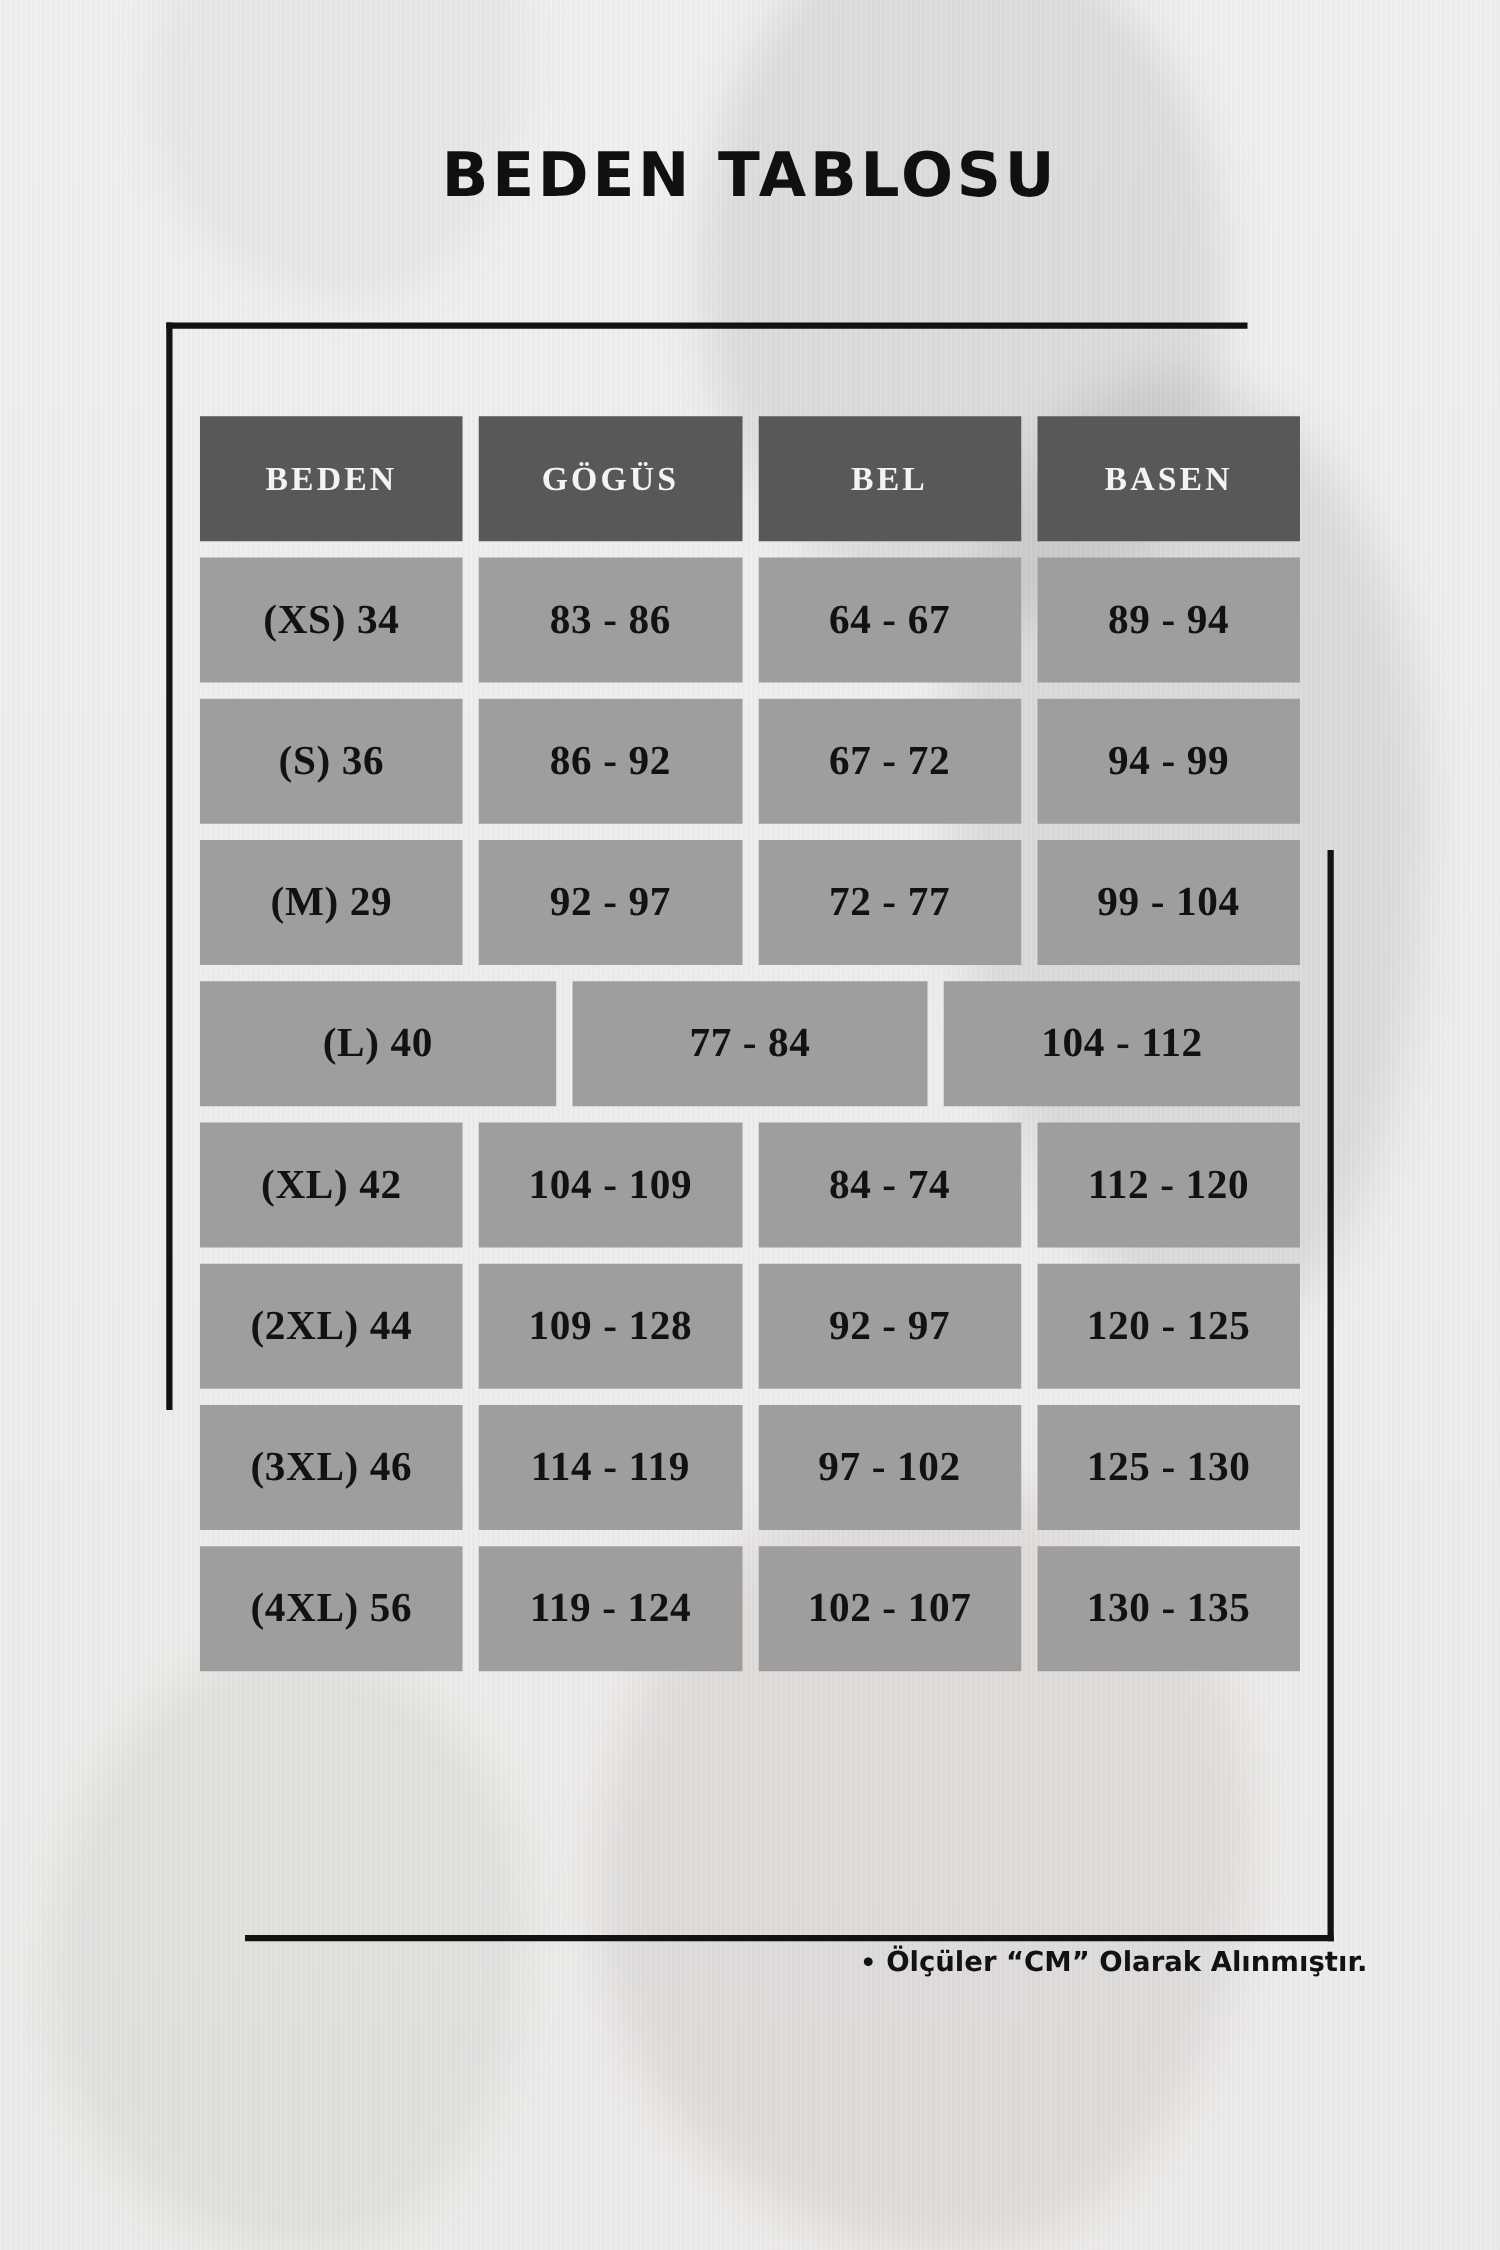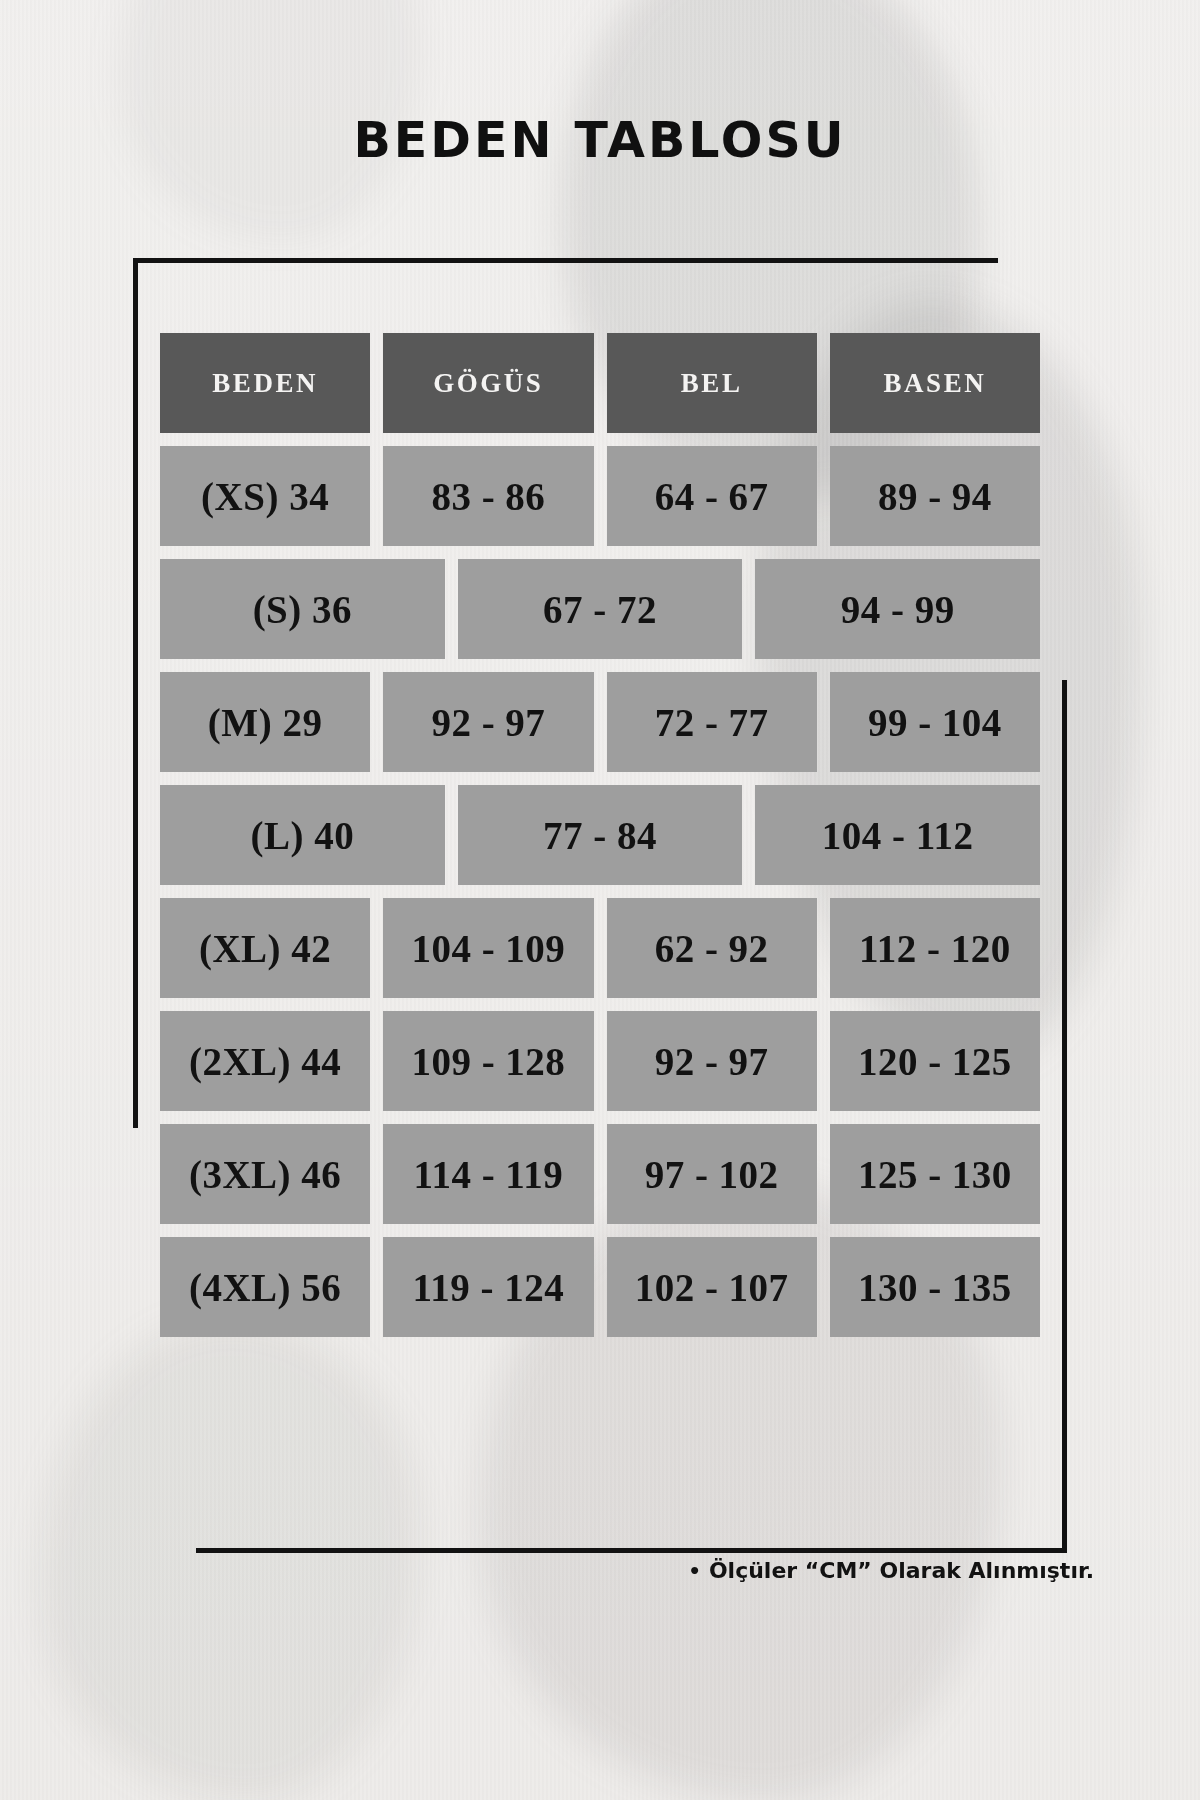--- a/index.html
+++ b/index.html
@@ -99,21 +99,21 @@
   .cell {
     flex: 1;
     height: 100px;
     display: flex;
     align-items: center;
     justify-content: center;
     background: #9e9e9e;
     color: #121212;
     font-family: "Liberation Serif", serif;
     font-weight: 700;
-    font-size: 39px;
+    font-size: 33px;
     letter-spacing: 0.5px;
   }
 
   .row.header .cell {
     background: #585858;
     color: #f4f3f2;
     height: 100px;
     font-size: 27px;
     letter-spacing: 2.5px;
   }
@@ -166,41 +166,42 @@
 
       <div class="row">
         <div class="cell">(XS) 34</div>
         <div class="cell">83 - 86</div>
         <div class="cell">64 - 67</div>
         <div class="cell">89 - 94</div>
       </div>
 
       <div class="row">
         <div class="cell">(S) 36</div>
+        <div class="cell">86 - 92</div>
         <div class="cell">67 - 72</div>
         <div class="cell">94 - 99</div>
       </div>
 
       <div class="row">
         <div class="cell">(M) 29</div>
         <div class="cell">92 - 97</div>
         <div class="cell">72 - 77</div>
         <div class="cell">99 - 104</div>
       </div>
 
       <div class="row">
         <div class="cell">(L) 40</div>
         <div class="cell">77 - 84</div>
         <div class="cell">104 - 112</div>
       </div>
 
       <div class="row">
         <div class="cell">(XL) 42</div>
         <div class="cell">104 - 109</div>
-        <div class="cell">62 - 92</div>
+        <div class="cell">84 - 74</div>
         <div class="cell">112 - 120</div>
       </div>
 
       <div class="row">
         <div class="cell">(2XL) 44</div>
         <div class="cell">109 - 128</div>
         <div class="cell">92 - 97</div>
         <div class="cell">120 - 125</div>
       </div>
 

